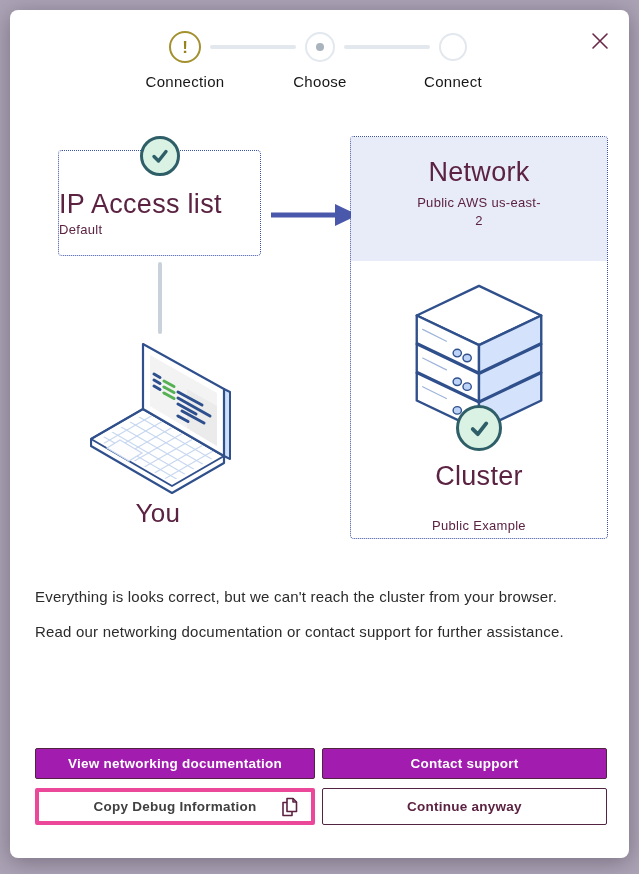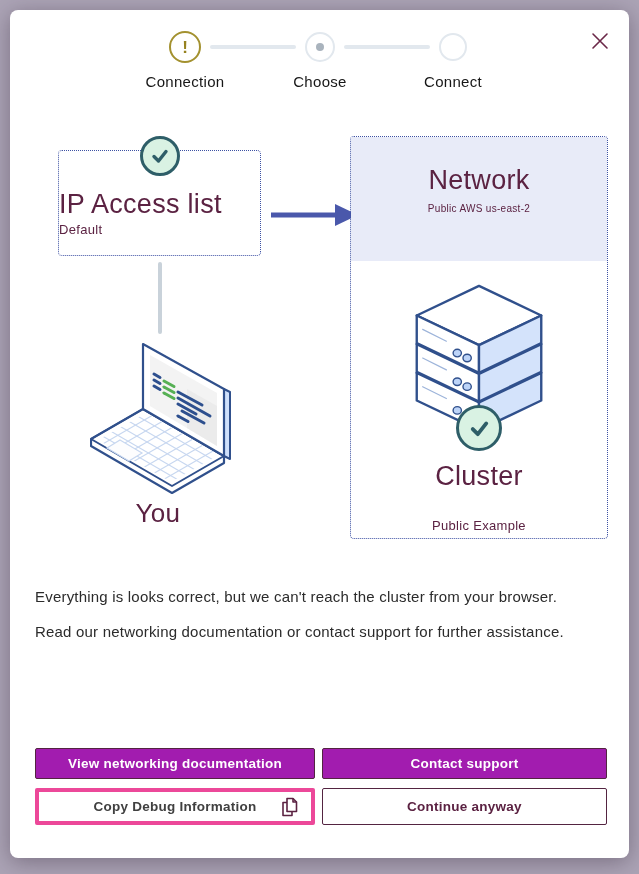--- a/index.html
+++ b/index.html
@@ -49,22 +49,22 @@
   }
   .ip-box .check-circle { position:absolute; left:50%; top:-15px; transform:translateX(-50%); width:40px; height:40px; }
   .ip-title { margin-top:38px; font-size:27px; font-weight:400; color:#5b2242; letter-spacing:.3px; }
   .ip-sub { margin-top:2px; font-size:13px; color:#5b2242; letter-spacing:.3px; }
   .flow-arrow { position:absolute; left:259px; top:185px; }
   .net-panel {
     position:absolute; left:340px; top:126px; width:258px; height:403px;
     border:1.5px dotted #3d51a3; border-radius:4px; overflow:hidden; text-align:center;
   }
   .net-header { width:100%; height:124px; background:#e8ebf8; }
-  .net-title { padding-top:28px; font-size:27px; font-weight:400; color:#5b2242; letter-spacing:.3px; }
-  .net-sub { margin:6px auto 0; width:130px; font-size:10px; line-height:1.35; color:#5b2242; letter-spacing:.3px; }
+  .net-title { padding-top:20px; font-size:27px; font-weight:400; color:#5b2242; letter-spacing:.3px; }
+  .net-sub { margin:6px auto 0; width:130px; font-size:13px; line-height:1.35; color:#5b2242; letter-spacing:.3px; }
   .servers { position:absolute; left:50%; top:144px; transform:translateX(-50%); }
   .net-panel .check-circle { position:absolute; left:50%; top:268px; transform:translateX(-50%); width:46px; height:46px; }
   .cluster-title { position:absolute; top:324px; width:100%; font-size:27px; font-weight:400; color:#5b2242; letter-spacing:.3px; }
   .cluster-sub { position:absolute; top:360px; left:50%; transform:translateX(-50%); width:140px; font-size:13px; line-height:1.35; color:#5b2242; letter-spacing:.3px;margin-top:20px; }
   .v-line { position:absolute; left:148px; top:252px; width:4px; height:72px; background:#c9d2da; border-radius:2px; }
   .laptop { position:absolute; left:80px; top:330px; }
   .you-label { position:absolute; left:68px; top:488px; width:160px; text-align:center; font-size:26px; font-weight:400; color:#5b2242; letter-spacing:.3px; }
   
   .msg { position:absolute; left:25px; width:575px; font-size:15px; color:#2b2b2b; letter-spacing:.2px; }
   .msg.m1 { top:578px; } .msg.m2 { top:613px; }

